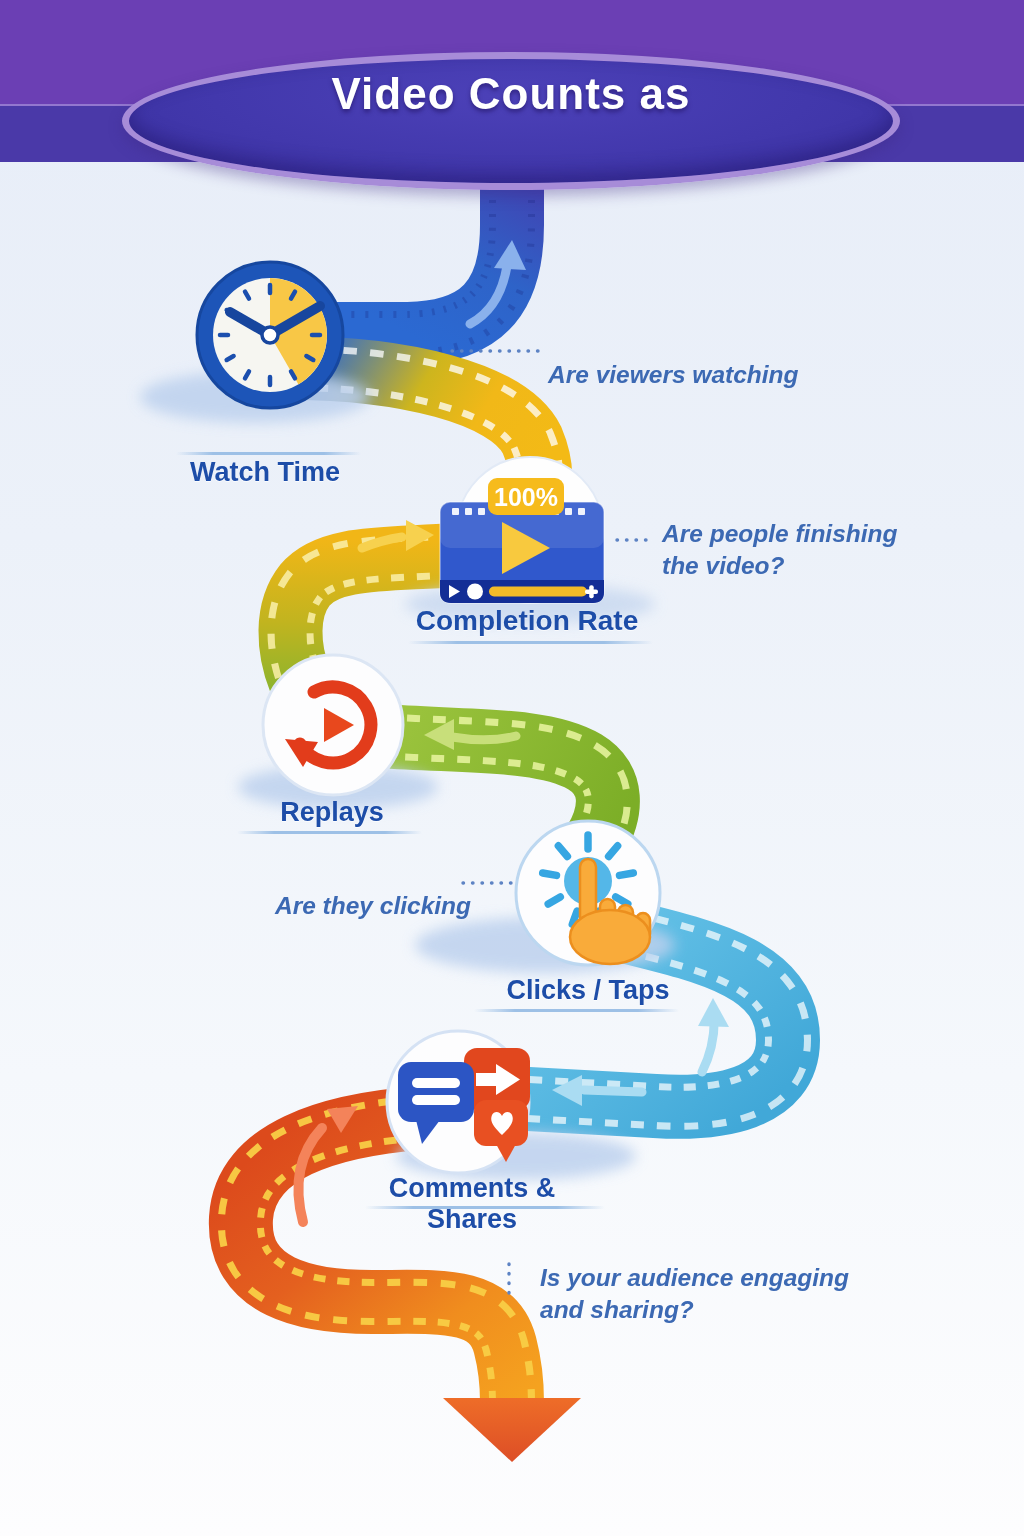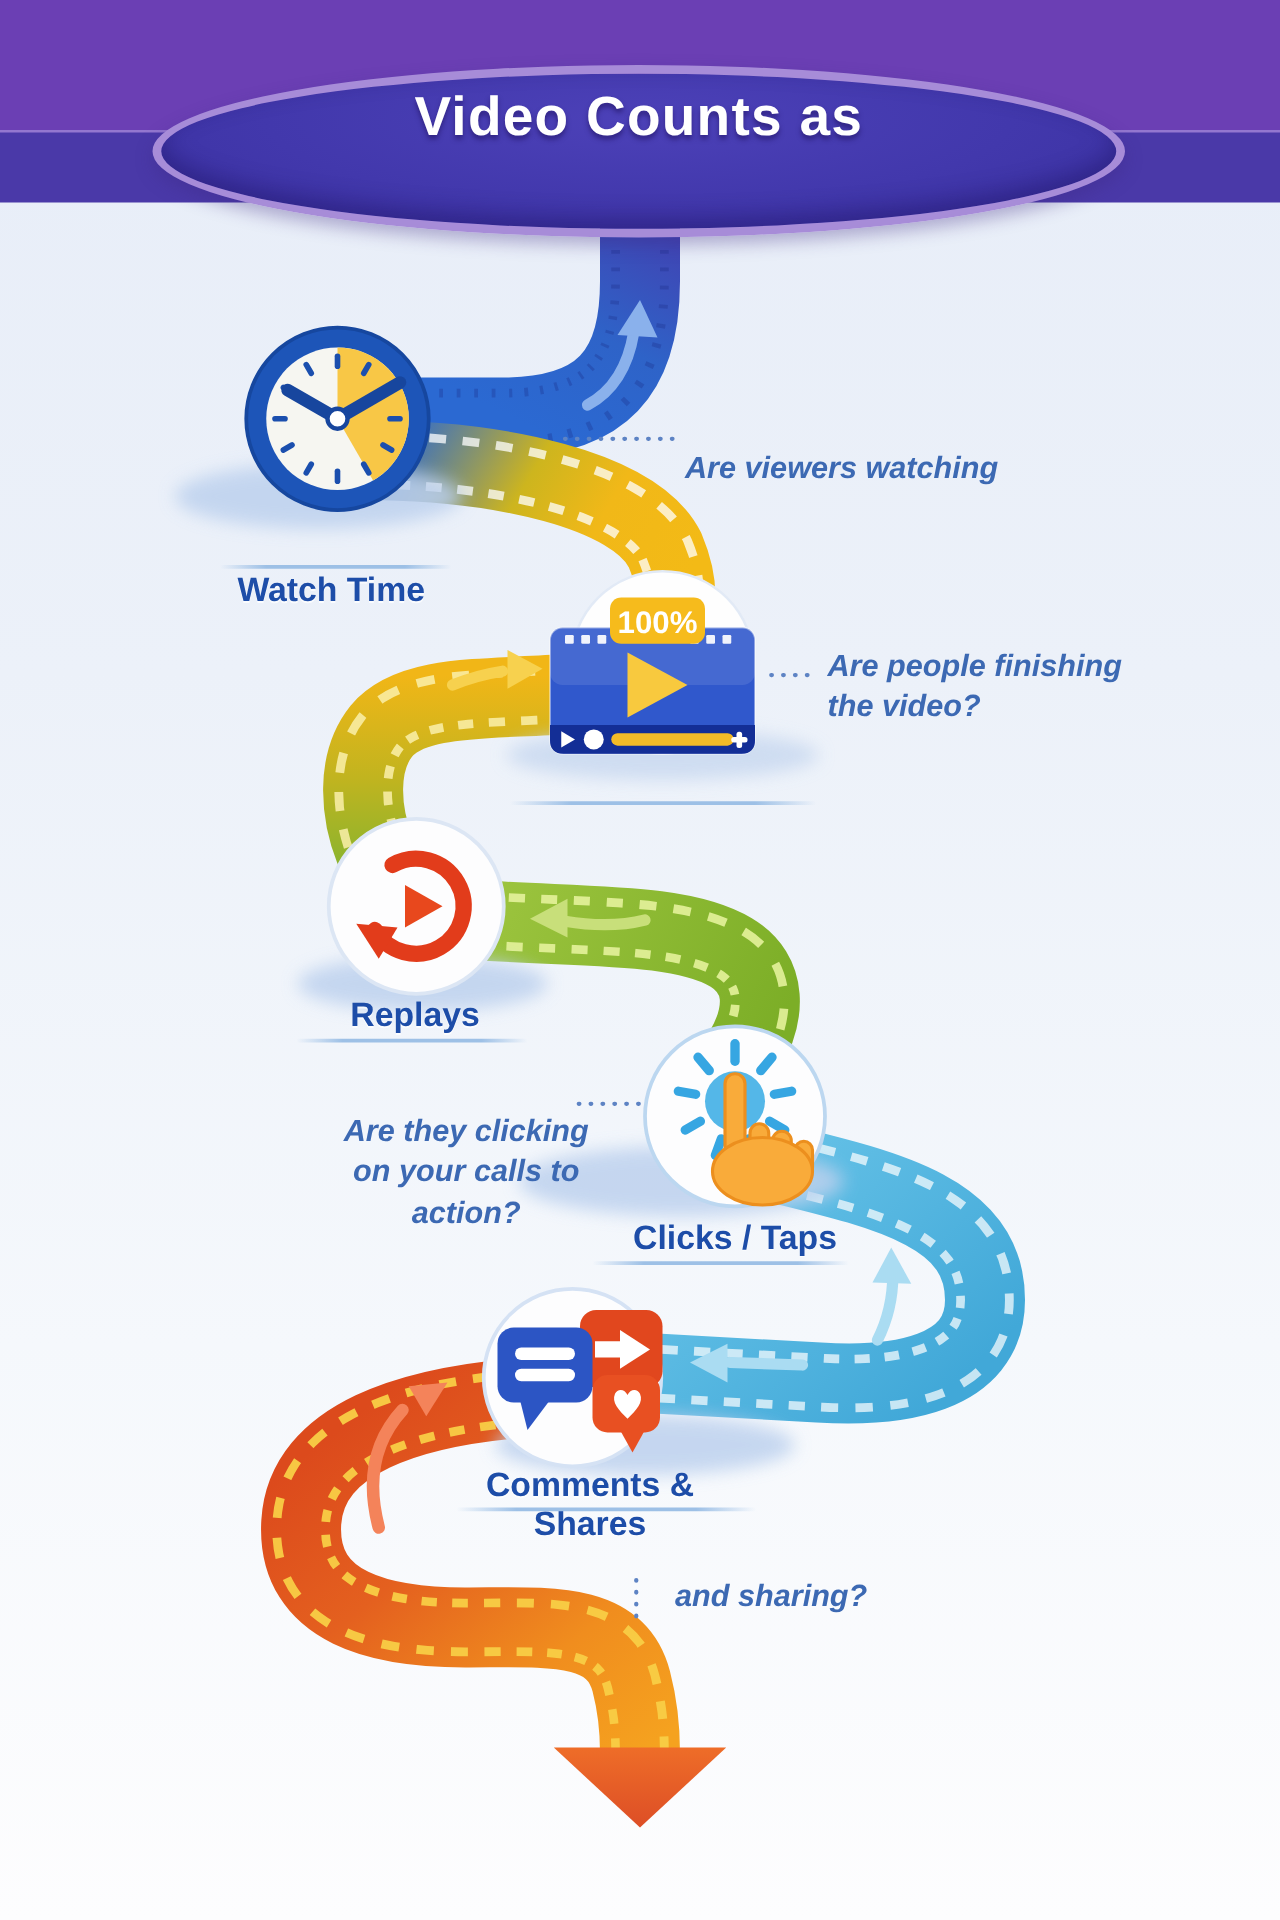--- a/index.html
+++ b/index.html
@@ -257,20 +257,21 @@
   <div class="band">
     <div class="band-low"></div>
   </div>
   <div class="banner">
     <div class="banner-t1">Video Counts as</div>
   </div>
 
   <div class="ms-label" style="left:155px;top:417px;width:220px;margin-top:40px;">Watch Time</div>
   <div class="underline" style="left:176px;top:452px;width:185px;"></div>
 
+  <div class="ms-label" style="left:397px;top:605px;width:260px;font-size:28px;">Completion Rate</div>
   <div class="underline" style="left:408px;top:641px;width:245px;"></div>
 
   <div class="ms-label" style="left:232px;top:797px;width:200px;">Replays</div>
   <div class="underline" style="left:237px;top:831px;width:185px;"></div>
 
   <div class="ms-label" style="left:478px;top:975px;width:220px;">Clicks / Taps</div>
   <div class="underline" style="left:474px;top:1009px;width:205px;"></div>
 
   <div class="ms-label" style="left:342px;top:1173px;width:260px;">Comments &amp; Shares</div>
   <div class="underline" style="left:365px;top:1206px;width:240px;"></div>
@@ -279,20 +280,20 @@
     <div>Are viewers watching</div>
   </div>
 
   <div class="question" style="left:662px;top:518px;">
     <div>Are people finishing</div>
     <div>the video?</div>
   </div>
 
   <div class="question q-center" style="left:258px;top:862px;width:230px;">
     <div>Are they clicking</div>
-    <div>on your calls to action?</div>
   </div>
 
   <div class="question" style="left:540px;top:1262px;">
+    <div>Is your audience engaging</div>
     <div>and sharing?</div>
   </div>
 
 </div>
 
 </body></html>

